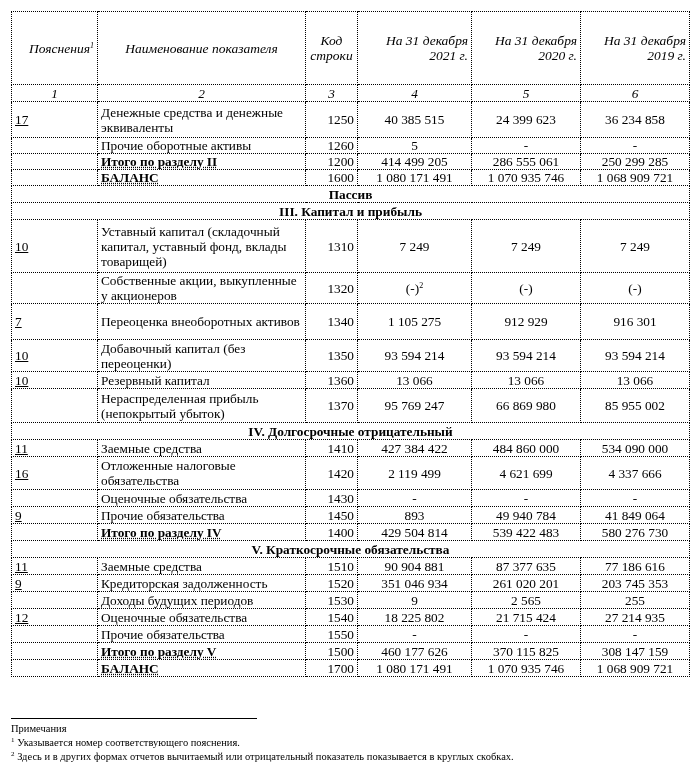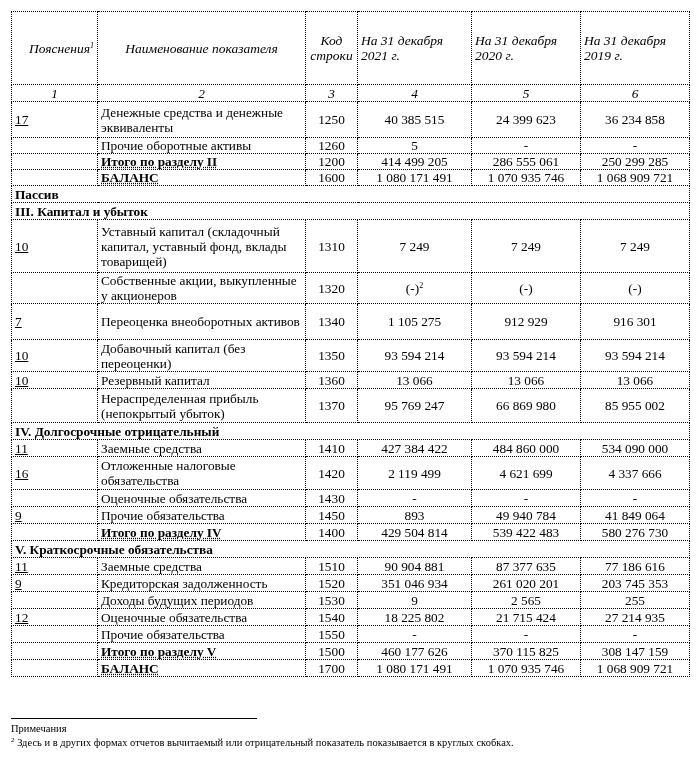--- a/index.html
+++ b/index.html
@@ -3,30 +3,30 @@
 <meta charset="utf-8">
 <style>
   html, body { margin: 0; padding: 0; background: #ffffff; }
   body { width: 696px; height: 778px; position: relative; overflow: hidden;
          font-family: "Liberation Serif", "DejaVu Serif", serif; color: #000; }
   table.bal { position: absolute; left: 11px; top: 11px; border-collapse: collapse;
               table-layout: fixed; width: 678px; font-size: 13.3px; line-height: 15px; }
   table.bal td { border: 1px dotted #000; padding: 0 3px; vertical-align: middle; overflow: hidden; }
   col.c1 { width: 86px; } col.c2 { width: 208px; } col.c3 { width: 52px; }
   col.c4 { width: 114px; } col.c5 { width: 109px; } col.c6 { width: 109px; }
-  tr.hdr td { font-style: italic; text-align: left; height: 72px; font-size: 13.5px; }
+  tr.hdr td { font-style: italic; text-align: right; height: 72px; font-size: 13.5px; }
   tr.hdr td.first { text-align: right; }
   tr.hdr td.name { text-align: center; }
   tr.hdr td.code { text-align: center; }
   tr.idx td { font-style: italic; text-align: center; height: 16px; }
   td.note { text-align: left; text-decoration: underline; }
-  td.code { text-align: center; }
+  td.code { text-align: right; }
   td.num { text-align: center; }
   tr.bold td.name { font-weight: bold; text-decoration: underline; text-decoration-style: dotted; }
-  td.section { text-align: left; font-weight: bold; height: 16px; }
+  td.section { text-align: center; font-weight: bold; height: 16px; }
   sup { font-size: 8px; line-height: 0; }
   .footline { position: absolute; left: 11px; top: 718px; width: 246px; border-top: 1px solid #000; }
   .footnotes { position: absolute; left: 11px; top: 722px; font-size: 10.5px; line-height: 14px; }
   .footnotes sup { font-size: 7px; }
 </style>
 </head>
 <body>
 
 <table class="bal">
   <colgroup>
@@ -85,21 +85,21 @@
     <td class="code">1600</td>
     <td class="num">1 080 171 491</td>
     <td class="num">1 070 935 746</td>
     <td class="num">1 068 909 721</td>
   </tr>
 
   <tr>
     <td class="section" colspan="6">Пассив</td>
   </tr>
   <tr>
-    <td class="section" colspan="6">III. Капитал и убыток</td>
+    <td class="section" colspan="6">III. Капитал и прибыль</td>
   </tr>
 
   <tr style="height:53px">
     <td class="note">10</td>
     <td class="name">Уставный капитал (складочный капитал, уставный фонд, вклады товарищей)</td>
     <td class="code">1310</td>
     <td class="num">7 249</td>
     <td class="num">7 249</td>
     <td class="num">7 249</td>
   </tr>
@@ -248,14 +248,15 @@
     <td class="num">1 080 171 491</td>
     <td class="num">1 070 935 746</td>
     <td class="num">1 068 909 721</td>
   </tr>
 </tbody>
   </table>
 
 <div class="footline"></div>
 <div class="footnotes">
   <div>Примечания</div>
+  <div><sup>1</sup> <span>Указывается номер соответствующего  пояснения.</span></div>
   <div><sup>2</sup> <span>Здесь и в других формах отчетов вычитаемый  или отрицательный  показатель  показывается  в круглых скобках.</span></div>
 </div>
 
 </body></html>

